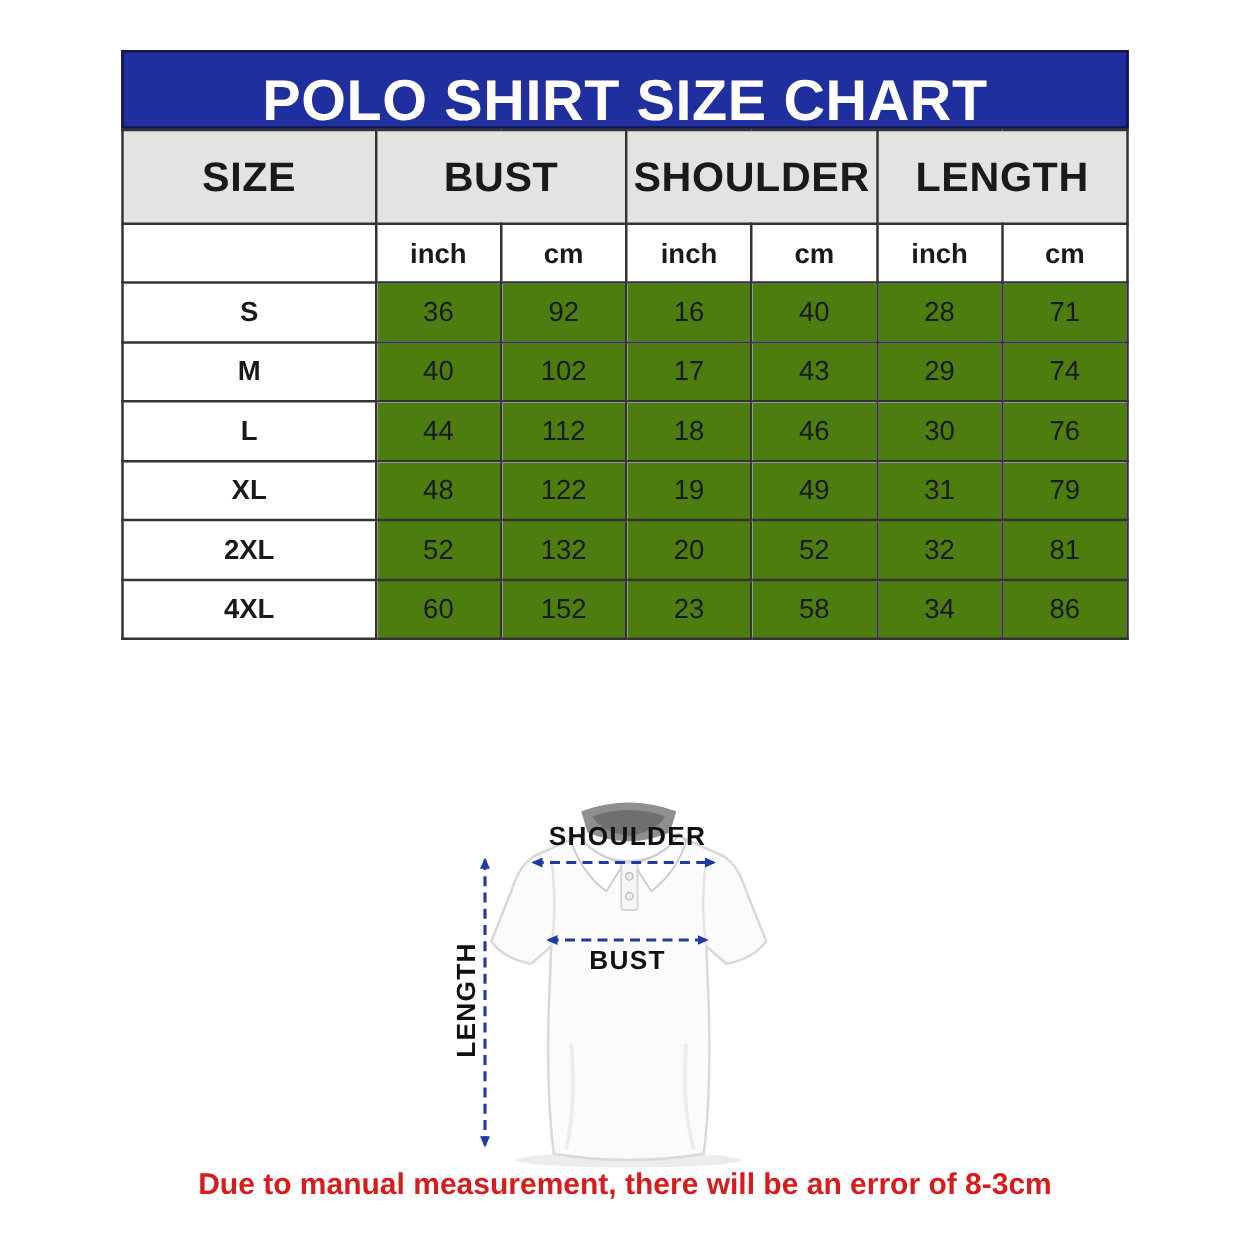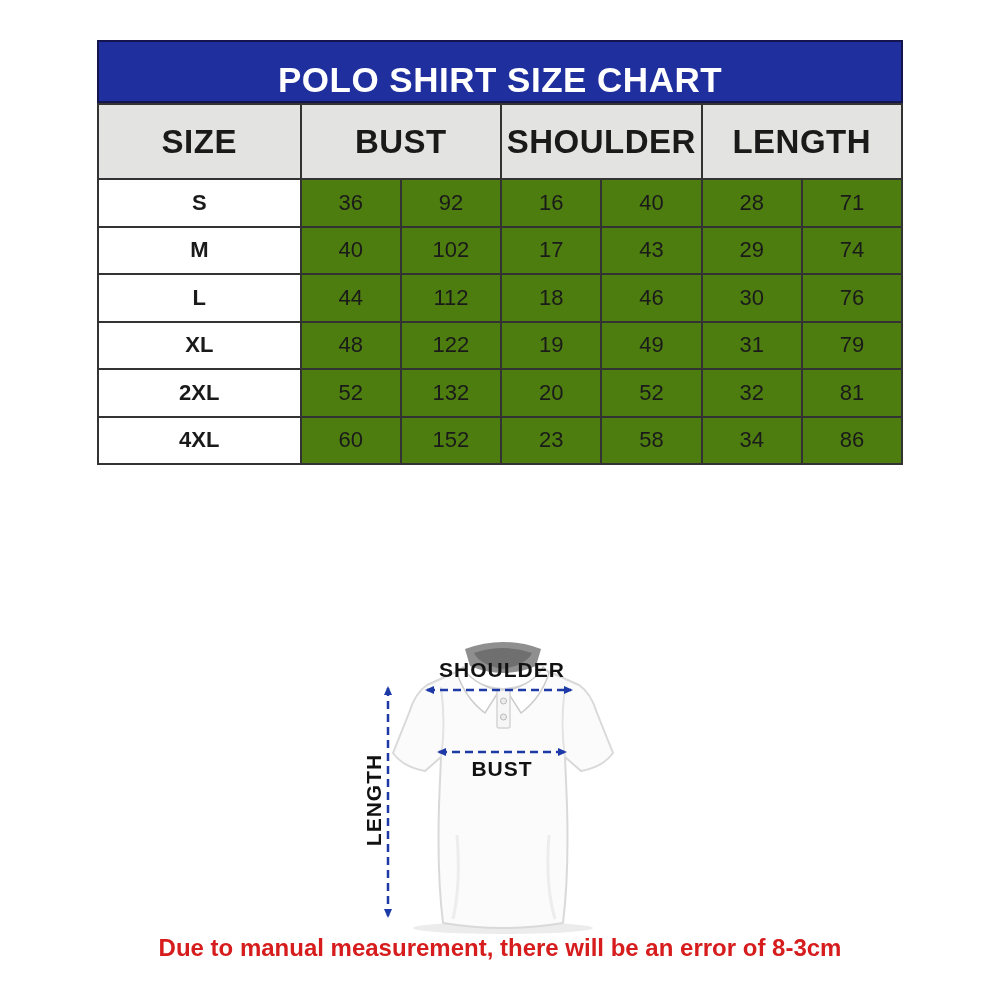--- a/index.html
+++ b/index.html
@@ -29,21 +29,21 @@
     height: 63px;
     background: #1f2f9e;
     border: 2px solid #14144f;
     display: flex;
     align-items: center;
     justify-content: center;
   }
   .title-bar span {
     color: #ffffff;
     font-weight: bold;
-    font-size: 35px;
+    font-size: 46px;
     letter-spacing: 0.5px;
     white-space: nowrap;
     margin-top: 16px;
   }
   table.size-table {
     width: 806px;
     border-collapse: collapse;
     table-layout: fixed;
   }
   table.size-table col.size-col { width: 25.2%; }
@@ -158,20 +158,29 @@
           <col>
           <col>
           <col>
       </colgroup>
       <thead>
           <tr class="group-row">
             <th colspan="1">SIZE</th>
             <th colspan="2">BUST</th>
             <th colspan="2">SHOULDER</th>
             <th colspan="2">LENGTH</th>
+          </tr>
+          <tr class="unit-row">
+            <th></th>
+            <th>inch</th>
+            <th>cm</th>
+            <th>inch</th>
+            <th>cm</th>
+            <th>inch</th>
+            <th>cm</th>
           </tr>
         </thead>
       <tbody class="size-body">
           <tr>
             <th class="size-cell">S</th>
             <td>36</td>
             <td>92</td>
             <td>16</td>
             <td>40</td>
             <td>28</td>

